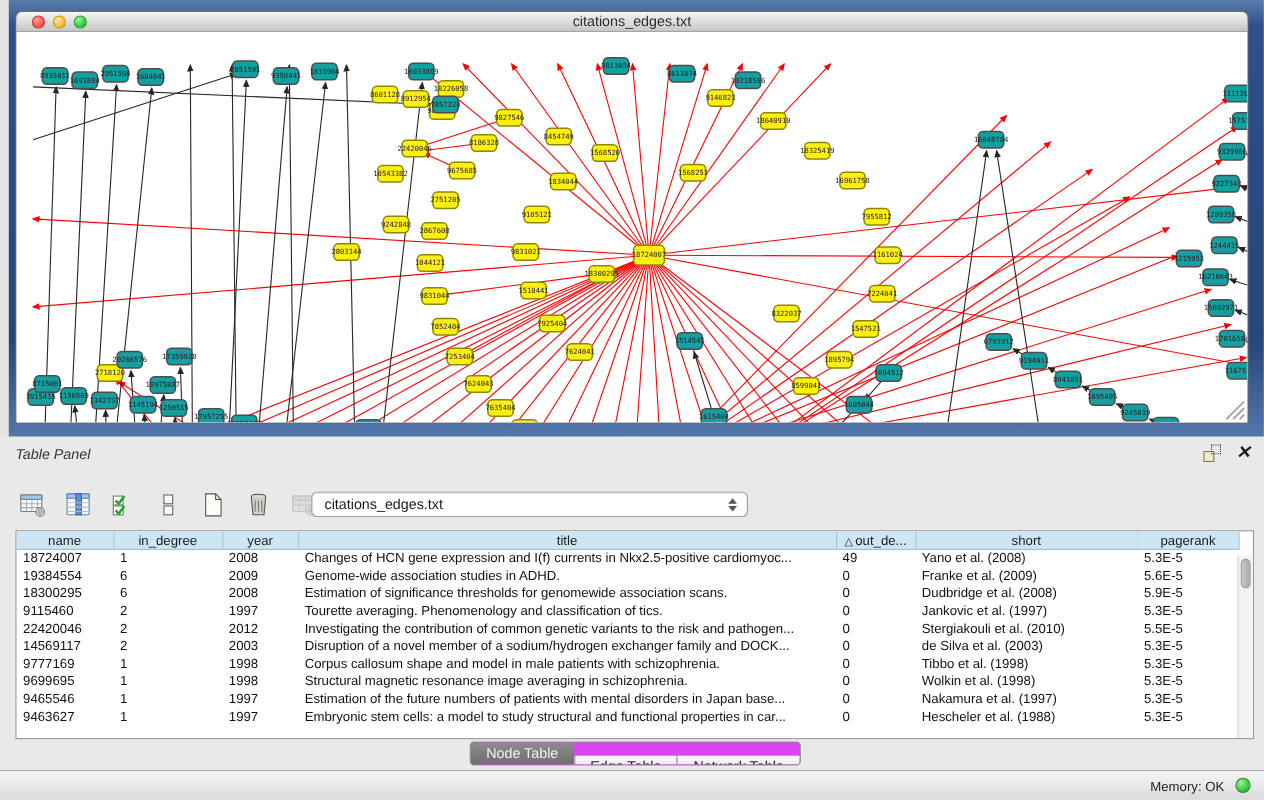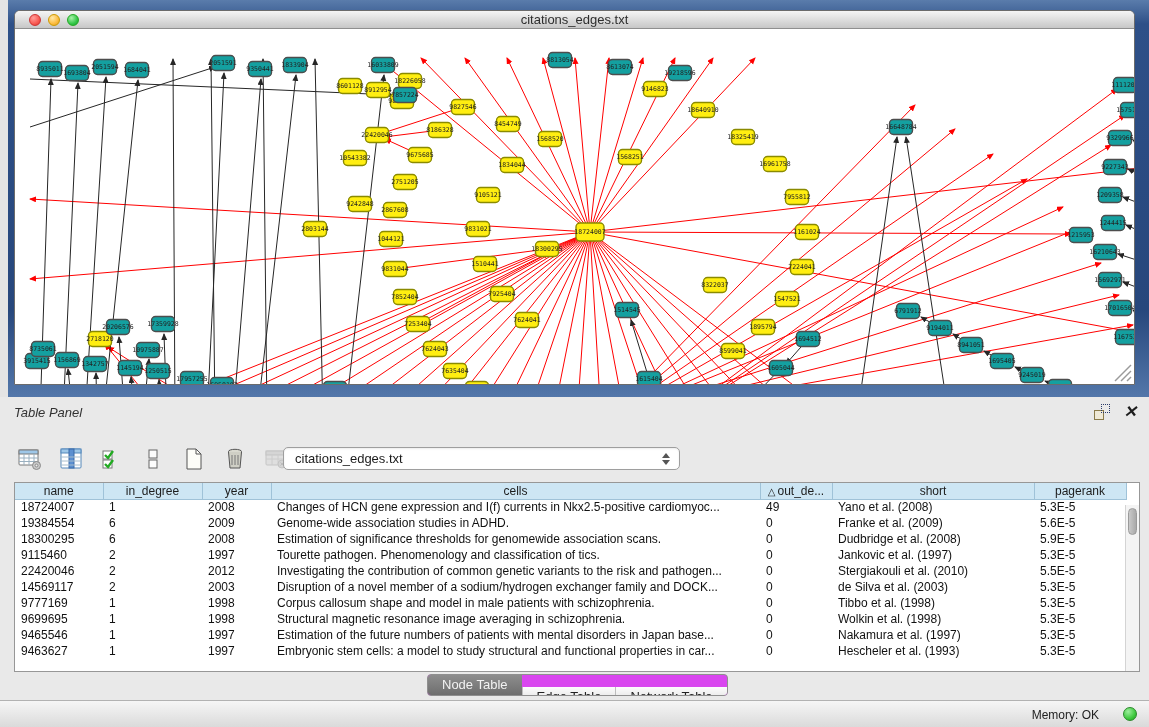--- a/index.html
+++ b/index.html
@@ -54,21 +54,21 @@
   .vscroll { position:absolute; right:0; top:22px; bottom:0; width:14px; background:#f4f4f4; border-left:1px solid #d4d4d4; }
   .vthumb { position:absolute; left:2px; top:3px; width:9px; height:27px; background:linear-gradient(90deg,#c9c9c9,#a9a9a9); border-radius:5px; border:1px solid #9a9a9a; }
 
   .tabs { position:absolute; left:427px; top:277px; height:22px; display:flex; border:1px solid #8f8f8f; border-radius:4px; overflow:hidden; background:#d946ef; }
   .tab { padding:0 14px; font-size:13px; line-height:20px; color:#222; background:linear-gradient(#fdfdfd,#ededed); }
   .tab + .tab { border-left:1px solid #bdbdbd;margin-top:12px; }
   .tab.active { background:linear-gradient(#8d8d8d,#6e6e6e); color:#f2f2f2; }
 
   .statusbar { position:absolute; left:0; top:303px; width:100%; height:27px;
     background:linear-gradient(#f6f6f6,#dadada); border-top:1px solid #b2b2b2; }
-  .memory { position:absolute; right:50px; top:7px; font-size:12px; color:#222; }
+  .memory { position:absolute; right:36px; top:7px; font-size:12px; color:#222; }
   .mem-dot { position:absolute; right:12px; top:6px; width:14px; height:14px; border-radius:50%;
     background:radial-gradient(circle at 35% 30%,#9dee9d,#3fc93f 60%,#239a23); border:1px solid #2a8a2a; }
 
   .splitter-dot { position:absolute; left:567px; top:397px; width:12px; height:4px; border-radius:2px; background:#b5b5b5; }
 </style>
 </head>
 <body>
 
 <div id="app">
 
@@ -686,21 +686,21 @@
             <col class="c3">
             <col class="c4">
             <col class="c5">
             <col class="c6">
           </colgroup>
         <thead>
           <tr>
             <th>name</th>
             <th>in_degree</th>
             <th>year</th>
-            <th>cells</th>
+            <th>title</th>
             <th><span class="sort-tri">△</span><span>out_de...</span></th>
             <th>short</th>
             <th>pagerank</th>
           </tr>
         </thead>
         <tbody id="table-body">
             <tr>
               <td>18724007</td>
               <td>1</td>
               <td>2008</td>
@@ -724,21 +724,21 @@
               <td>2008</td>
               <td>Estimation of significance thresholds for genomewide association scans.</td>
               <td>0</td>
               <td>Dudbridge et al. (2008)</td>
               <td>5.9E-5</td>
             </tr>
             <tr>
               <td>9115460</td>
               <td>2</td>
               <td>1997</td>
-              <td>Tourette pathogen. Phenomenology and classification of tics.</td>
+              <td>Tourette averaging. Phenomenology and classification of tics.</td>
               <td>0</td>
               <td>Jankovic et al. (1997)</td>
               <td>5.3E-5</td>
             </tr>
             <tr>
               <td>22420046</td>
               <td>2</td>
               <td>2012</td>
               <td>Investigating the contribution of common genetic variants to the risk and pathogen...</td>
               <td>0</td>
@@ -780,21 +780,21 @@
               <td>0</td>
               <td>Nakamura et al. (1997)</td>
               <td>5.3E-5</td>
             </tr>
             <tr>
               <td>9463627</td>
               <td>1</td>
               <td>1997</td>
               <td>Embryonic stem cells: a model to study structural and functional properties in car...</td>
               <td>0</td>
-              <td>Hescheler et al. (1993)</td>
+              <td>Hescheler et al. (1988)</td>
               <td>5.3E-5</td>
             </tr>
           </tbody>
       </table>
       <div class="vscroll">
         <div class="vthumb"></div>
       </div>
     </div>
 
     <div class="tabs" id="tabs">

